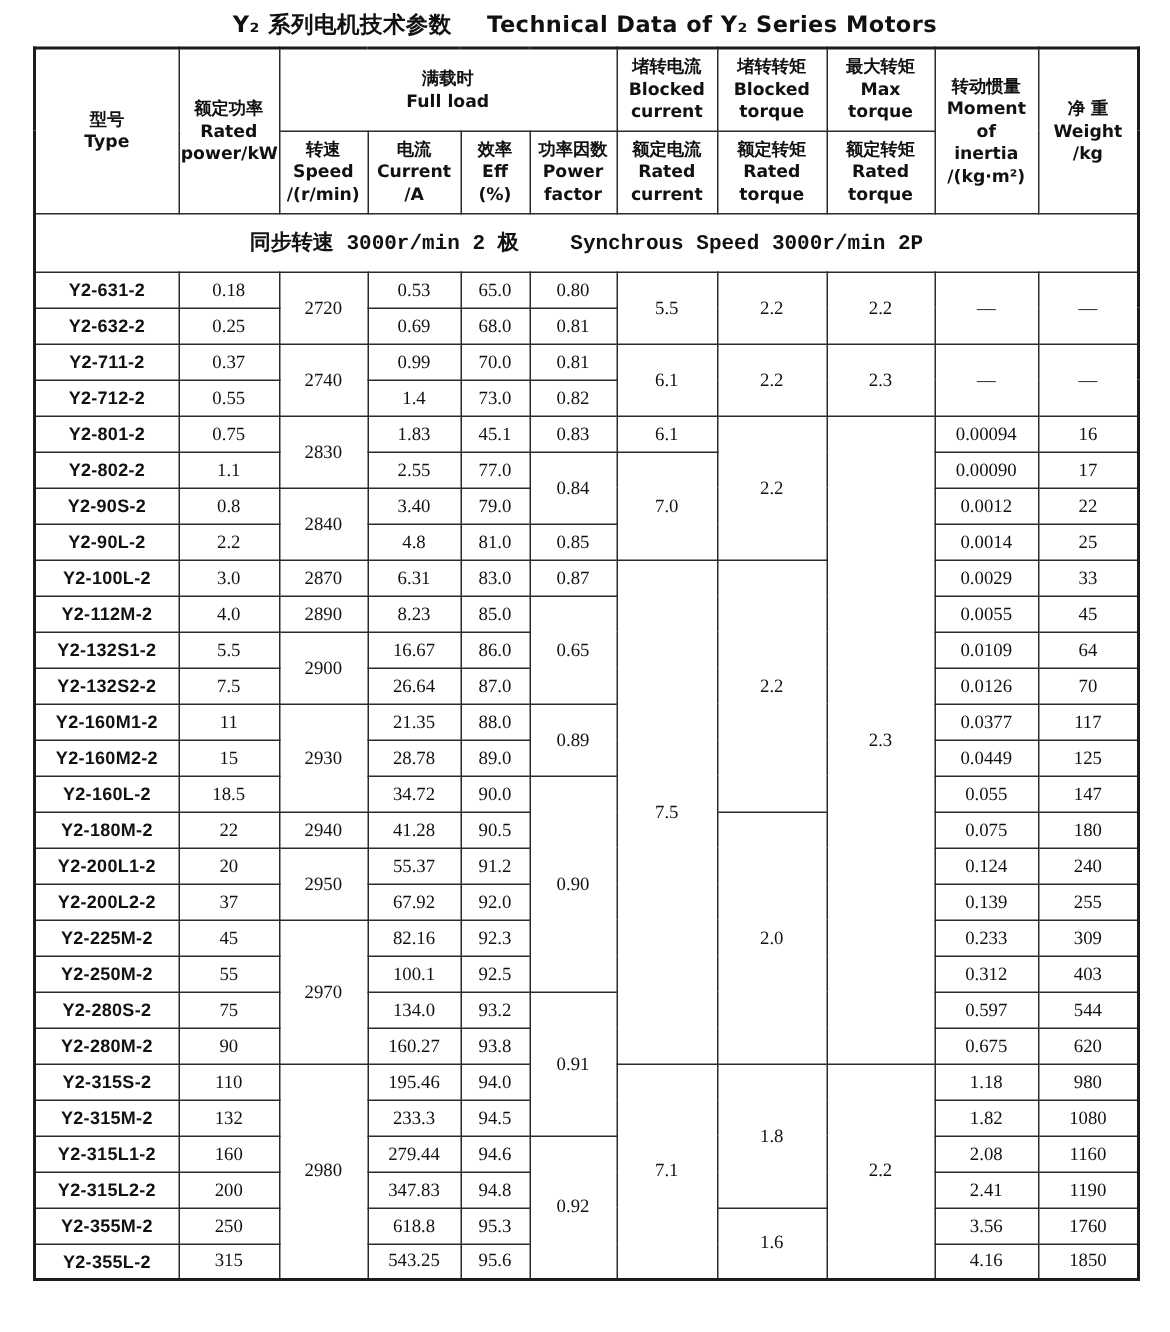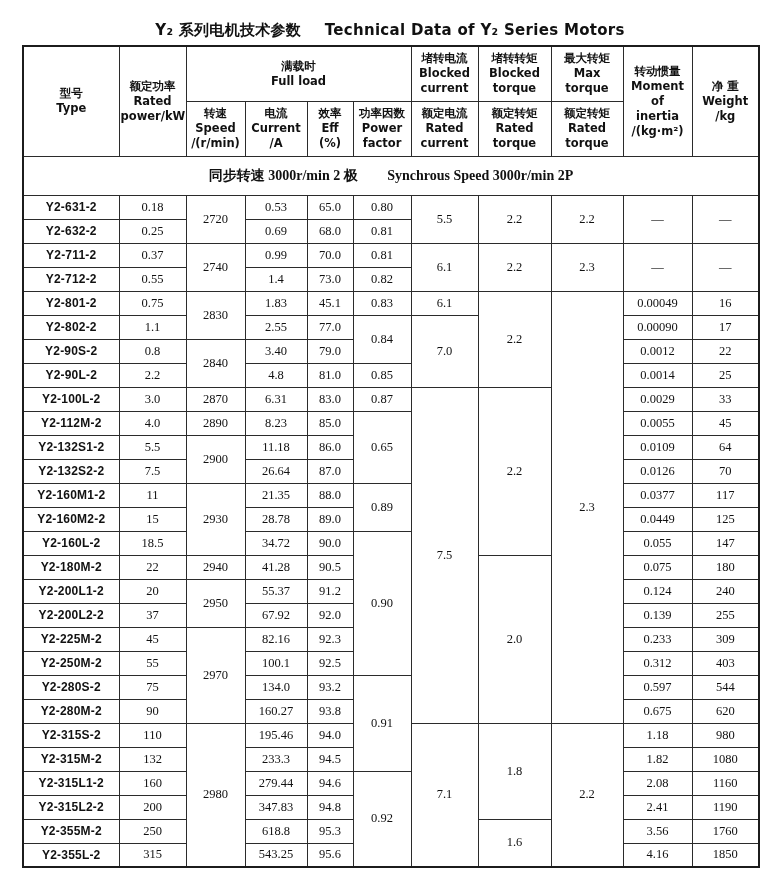--- a/index.html
+++ b/index.html
@@ -2,42 +2,42 @@
 <html><head>
 <meta charset="utf-8">
 <style>
   html,body { margin:0; padding:0; background:#ffffff; }
   body {
     width:780px; height:888px; overflow:hidden;
     font-family:"Liberation Sans", sans-serif; color:#111;
   }
   .page-title {
     text-align:center; font-weight:bold; font-size:15px;
-    padding:21px 0 5px 0; font-family:"DejaVu Sans", sans-serif;
+    padding:7px 0 5px 0; font-family:"DejaVu Sans", sans-serif;
     letter-spacing:0.3px;
   }
   .page-title .en { margin-left:18px; }
   table {
     border-collapse:collapse; table-layout:fixed;
     width:736px; margin-left:22px;
     border:2px solid #1c1c1c;
   }
   th, td {
     border:1px solid #2b2b2b; text-align:center; vertical-align:middle;
     padding:0 1px; overflow:hidden;
   }
   thead th {
     font-weight:bold; font-size:11.5px; line-height:1.3;
     font-family:"DejaVu Sans", sans-serif;
   }
   thead tr { height:55px; }
   .line { display:block; }
   .banner-row td {
     height:38px; font-weight:bold; font-size:14px;
-    font-family:Liberation Serif, serif;
+    font-family:Liberation Mono, monospace;
   }
   .banner-row .en { margin-left:26px; }
   tbody tr { height:24px; }
   td.model {
     font-weight:bold; font-size:12px;
     font-family:"Liberation Sans", sans-serif; letter-spacing:0.2px;
   }
   td.num {
     font-family:"Liberation Serif", serif; font-size:12.5px;
   }
@@ -194,21 +194,21 @@
       <tr>
         <td class="model">Y2-801-2</td>
         <td class="num">0.75</td>
         <td rowspan="2" class="num">2830</td>
         <td class="num">1.83</td>
         <td class="num">45.1</td>
         <td class="num">0.83</td>
         <td class="num">6.1</td>
         <td rowspan="4" class="num">2.2</td>
         <td rowspan="18" class="num">2.3</td>
-        <td class="num">0.00049</td>
+        <td class="num">0.00094</td>
         <td class="num">16</td>
       </tr>
       <tr>
         <td class="model">Y2-802-2</td>
         <td class="num">1.1</td>
         <td class="num">2.55</td>
         <td class="num">77.0</td>
         <td rowspan="2" class="num">0.84</td>
         <td rowspan="3" class="num">7.0</td>
         <td class="num">0.00090</td>
@@ -251,21 +251,21 @@
         <td class="num">8.23</td>
         <td class="num">85.0</td>
         <td rowspan="3" class="num">0.65</td>
         <td class="num">0.0055</td>
         <td class="num">45</td>
       </tr>
       <tr>
         <td class="model">Y2-132S1-2</td>
         <td class="num">5.5</td>
         <td rowspan="2" class="num">2900</td>
-        <td class="num">11.18</td>
+        <td class="num">16.67</td>
         <td class="num">86.0</td>
         <td class="num">0.0109</td>
         <td class="num">64</td>
       </tr>
       <tr>
         <td class="model">Y2-132S2-2</td>
         <td class="num">7.5</td>
         <td class="num">26.64</td>
         <td class="num">87.0</td>
         <td class="num">0.0126</td>

